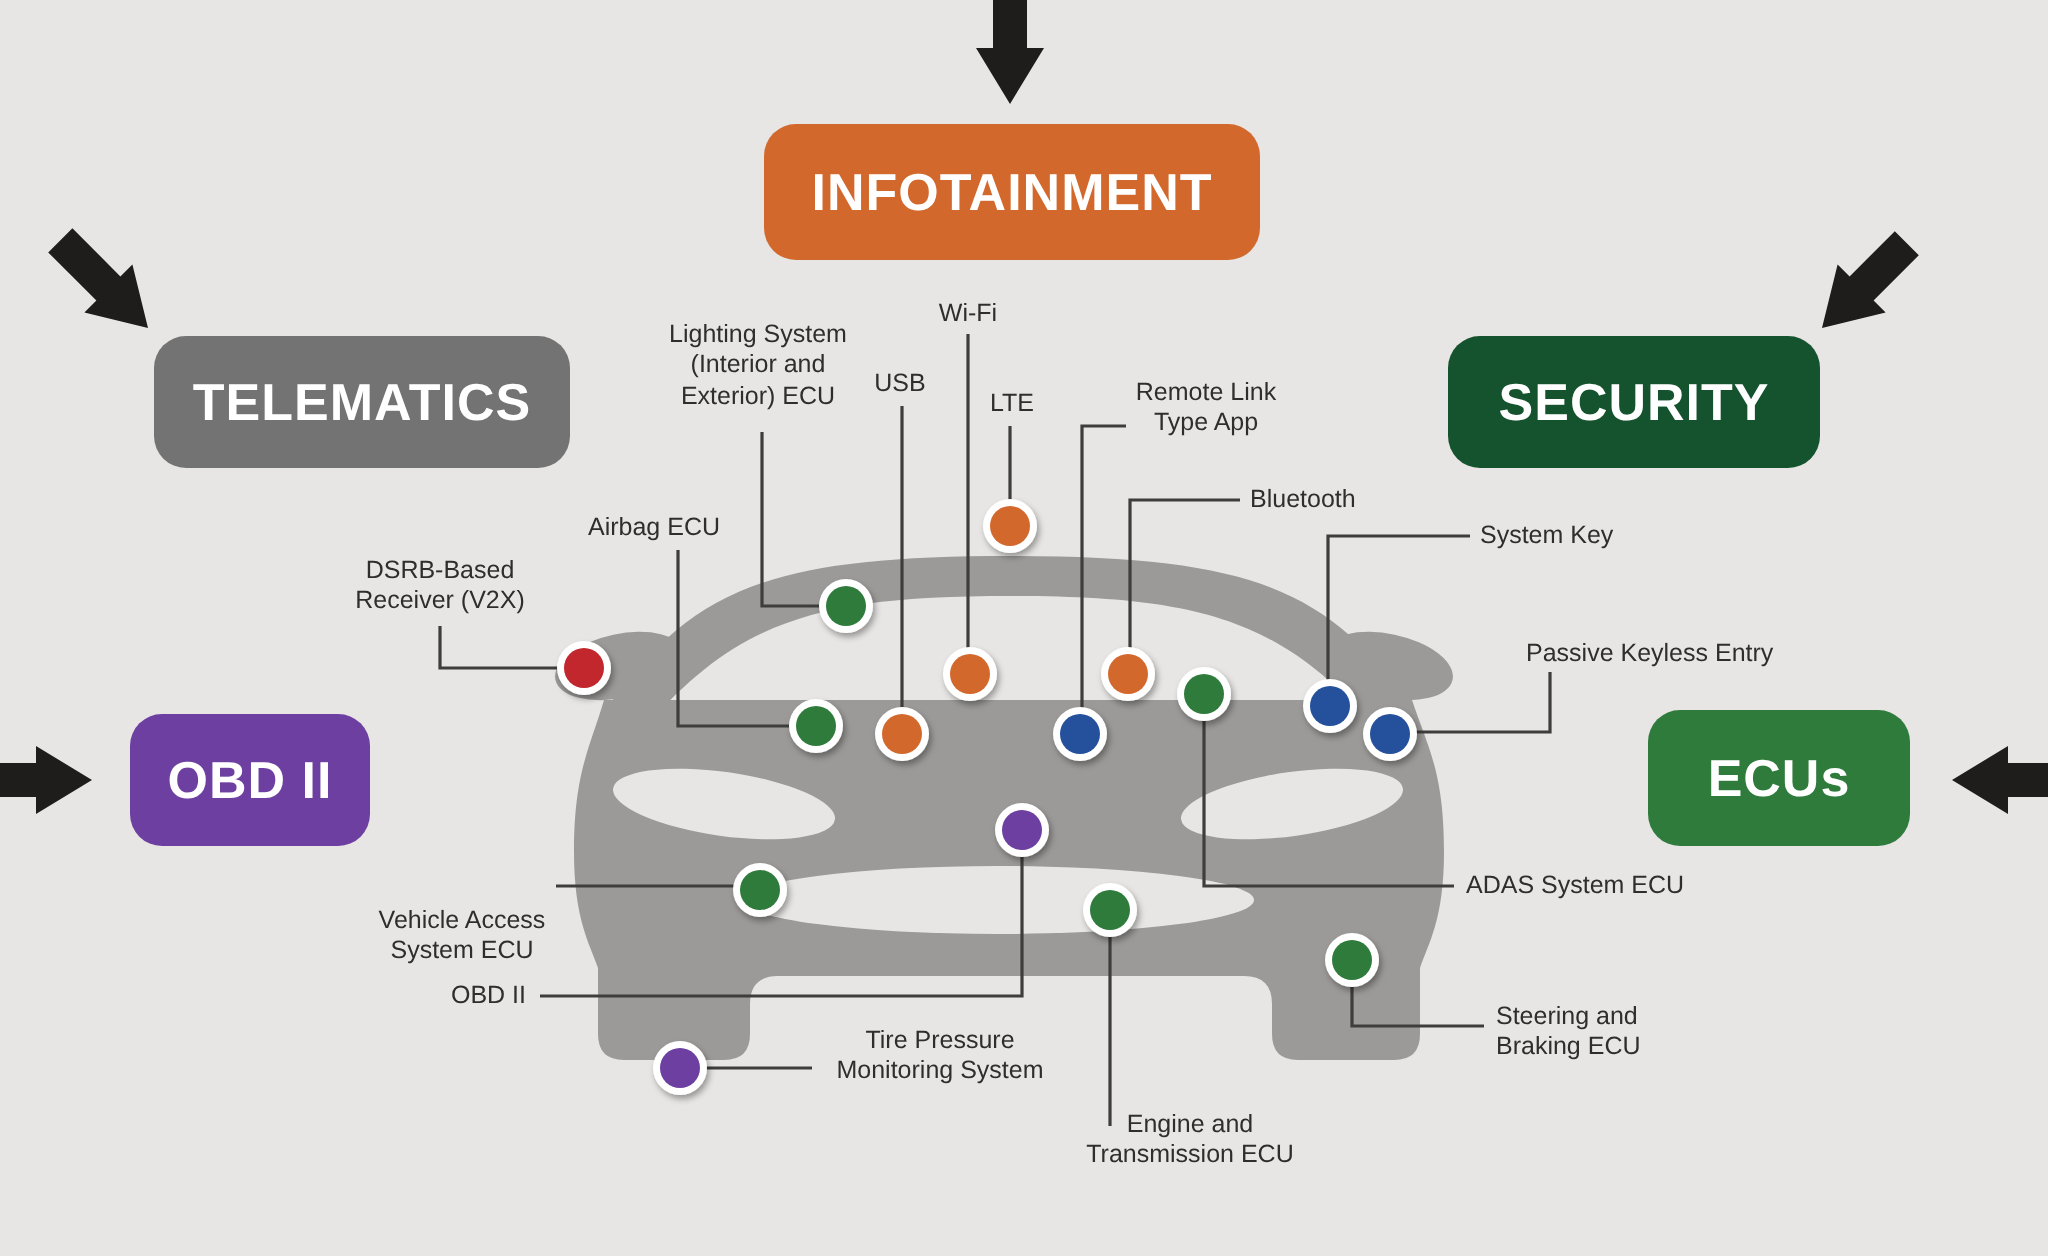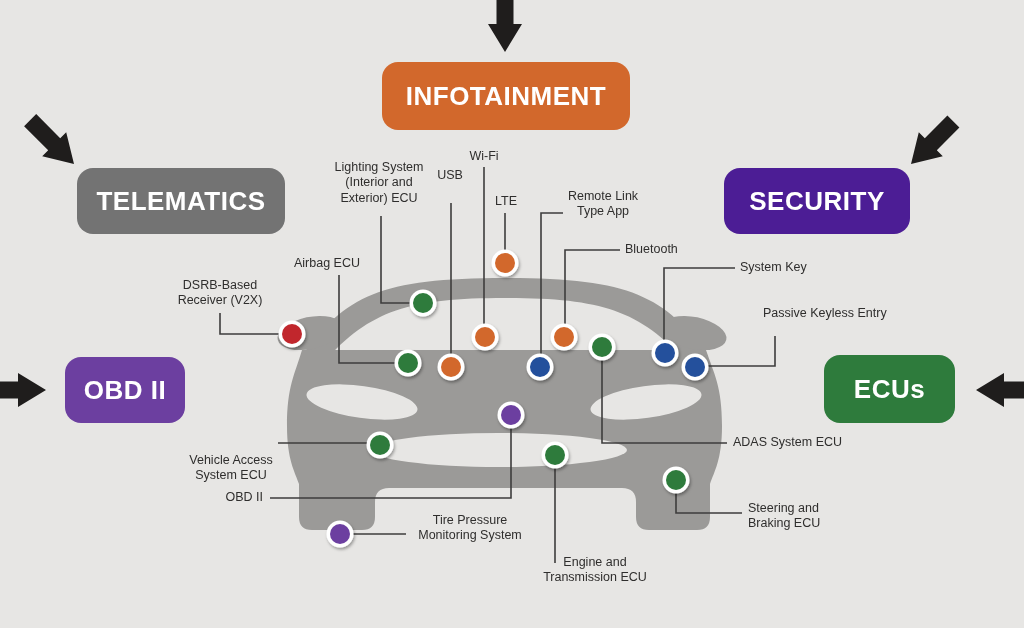--- a/index.html
+++ b/index.html
@@ -140,56 +140,56 @@
       </g>
   </svg>
 
   <div id="boxes-layer">
       <div class="category-box" style="left: 382px; top: 62px; width: 248px; height: 68px; background: rgb(210, 104, 44);">
         <span>INFOTAINMENT</span>
       </div>
       <div class="category-box" style="left: 77px; top: 168px; width: 208px; height: 66px; background: #737373;">
         <span>TELEMATICS</span>
       </div>
-      <div class="category-box" style="left: 724px; top: 168px; width: 186px; height: 66px; background: #4c1d95;">
+      <div class="category-box" style="left: 724px; top: 168px; width: 186px; height: 66px; background: #14532d;">
         <span>SECURITY</span>
       </div>
       <div class="category-box" style="left: 65px; top: 357px; width: 120px; height: 66px; background: rgb(108, 63, 160);">
         <span>OBD II</span>
       </div>
       <div class="category-box" style="left: 824px; top: 355px; width: 131px; height: 68px; background: rgb(46, 123, 60);">
         <span>ECUs</span>
       </div>
     </div>
   <div id="labels-layer">
       <div class="callout-label align-center" style="left: 379px; top: 183px;">
         <div>Lighting System</div>
         <div>(Interior and</div>
         <div>Exterior) ECU</div>
       </div>
       <div class="callout-label align-center" style="left: 484px; top: 157px;">
         <div>Wi-Fi</div>
       </div>
-      <div class="callout-label align-center" style="left: 450px; top: 176px;">
+      <div class="callout-label align-center" style="left: 450px; top: 192px;">
         <div>USB</div>
       </div>
       <div class="callout-label align-center" style="left: 506px; top: 202px;">
         <div>LTE</div>
       </div>
       <div class="callout-label align-center" style="left: 603px; top: 204px;">
         <div>Remote Link</div>
         <div>Type App</div>
       </div>
       <div class="callout-label align-left" style="left: 625px; top: 250px;">
         <div>Bluetooth</div>
       </div>
       <div class="callout-label align-left" style="left: 740px; top: 268px;">
         <div>System Key</div>
       </div>
-      <div class="callout-label align-left" style="left: 763px; top: 314px;">
+      <div class="callout-label align-left" style="left: 763px; top: 327px;">
         <div>Passive Keyless Entry</div>
       </div>
       <div class="callout-label align-center" style="left: 327px; top: 264px; text-align: center;">
         <div>Airbag ECU</div>
       </div>
       <div class="callout-label align-center" style="left: 220px; top: 293px;">
         <div>DSRB-Based</div>
         <div>Receiver (V2X)</div>
       </div>
       <div class="callout-label align-center" style="left: 231px; top: 439px; margin-top: 29px;">

